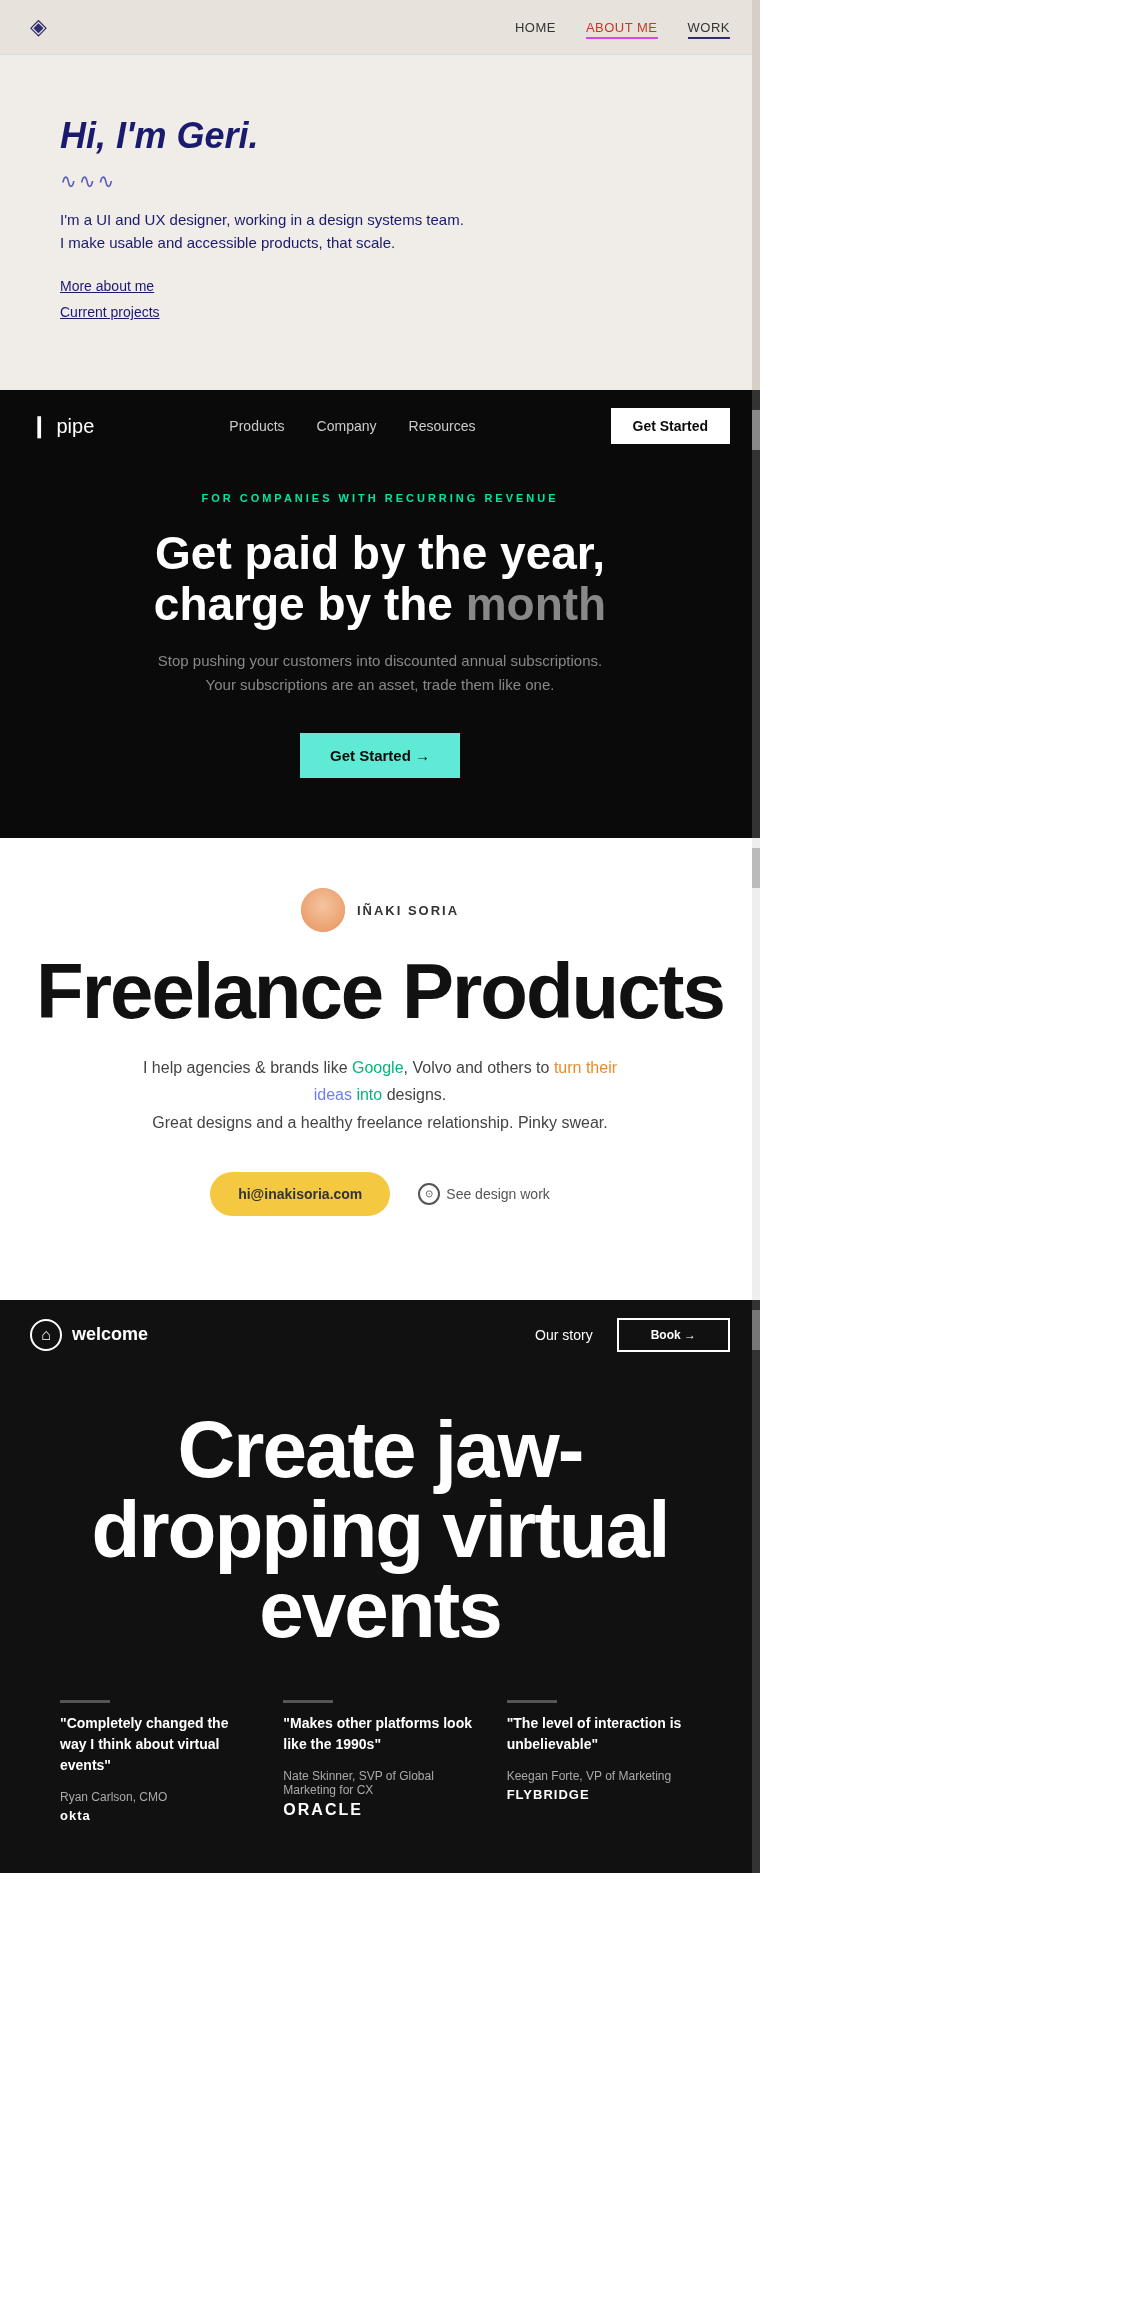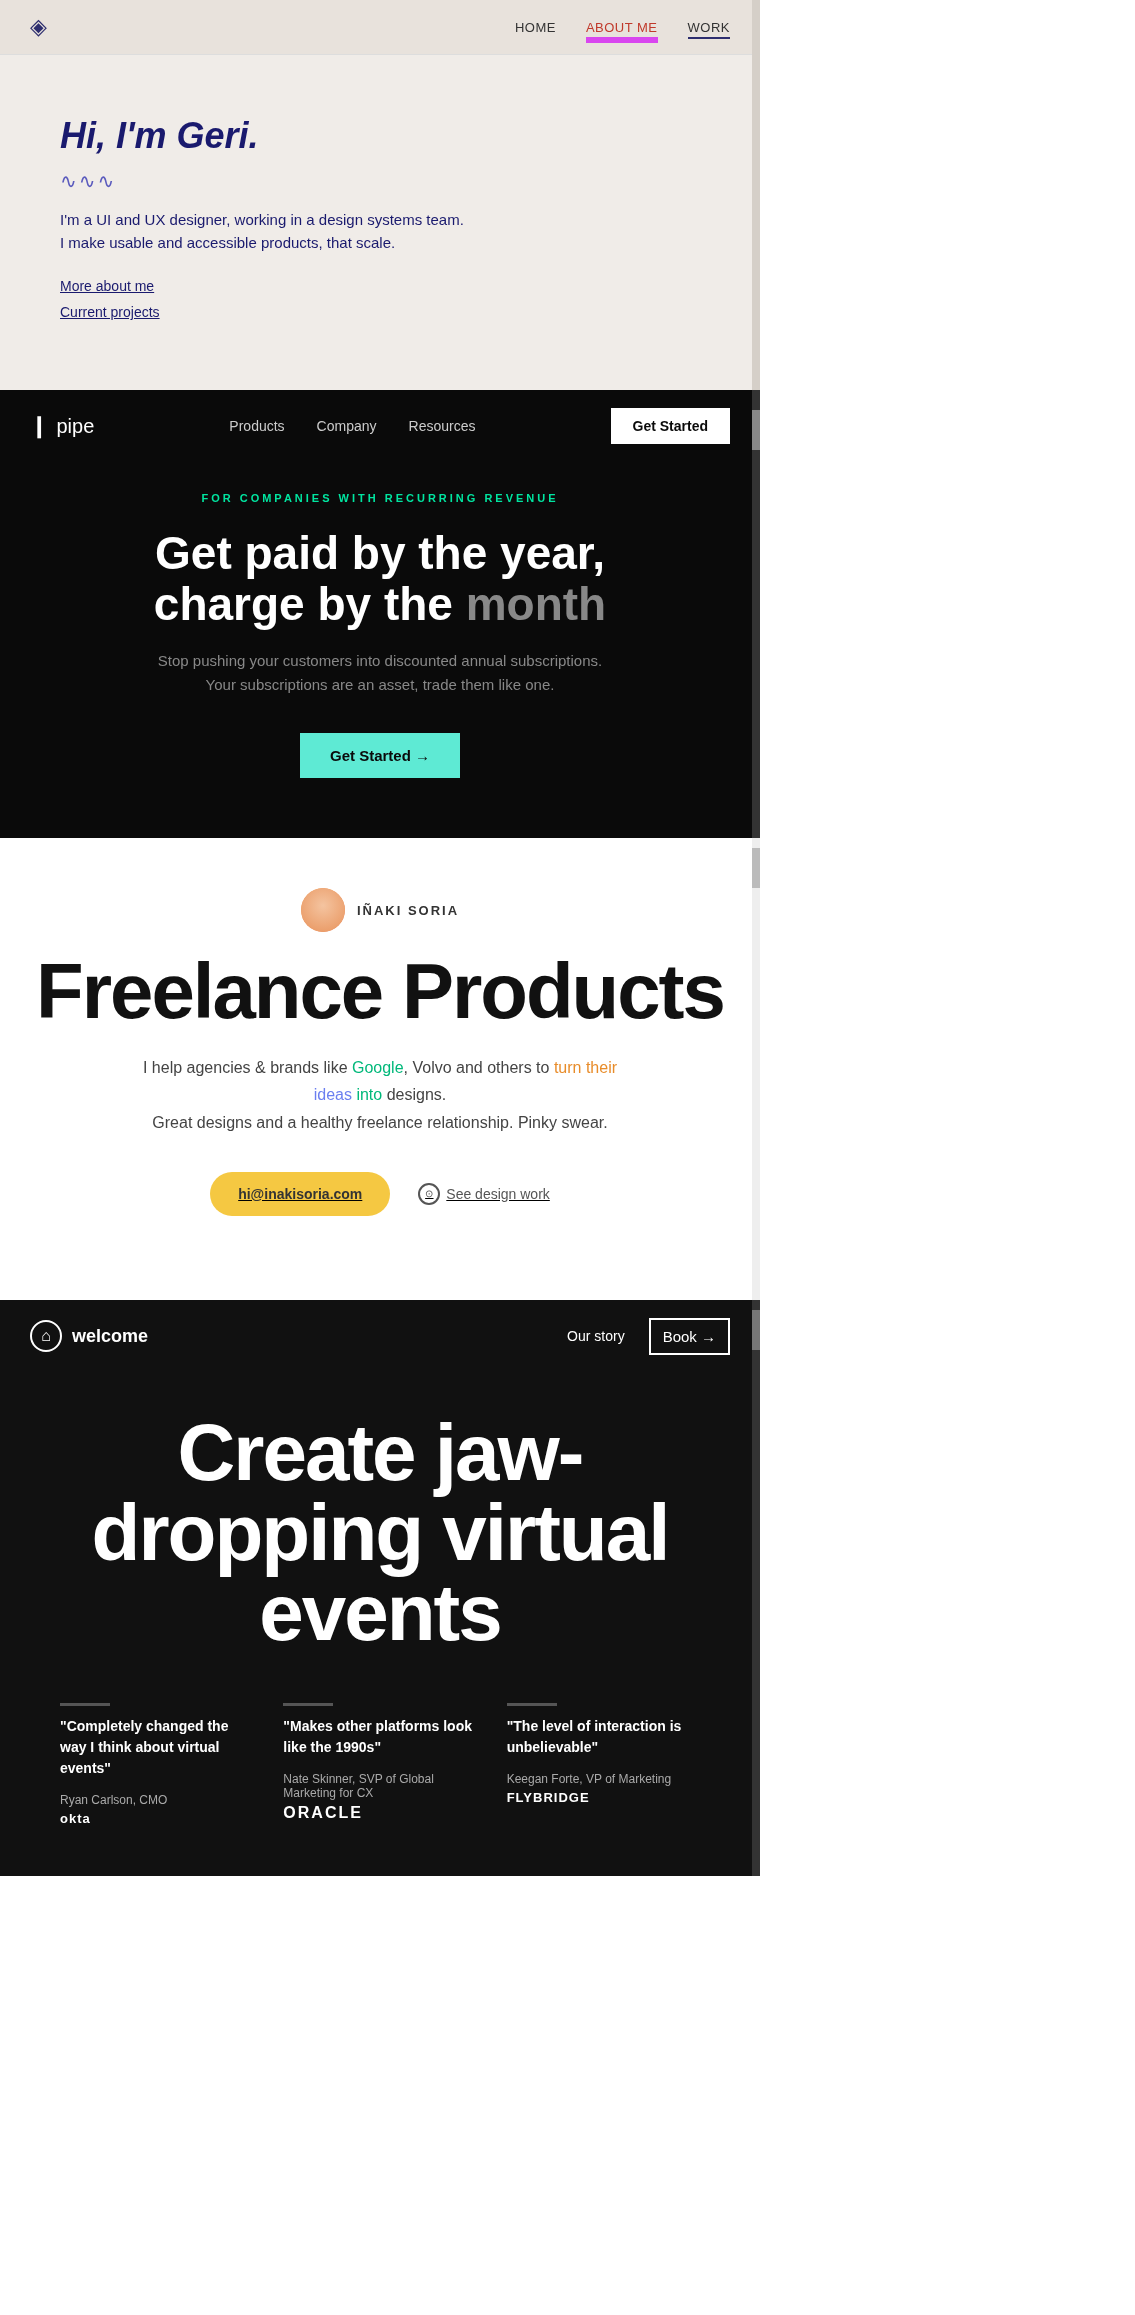--- a/index.html
+++ b/index.html
@@ -30,21 +30,21 @@
     }
     .nav1-links li a {
       text-decoration: none;
       color: #333;
       font-size: 13px;
       letter-spacing: 0.5px;
       font-weight: 500;
     }
     .nav1-links li a.active {
       color: #c0392b;
-      border-bottom: 6px solid #d946ef;
+      border-bottom: 2px solid #d946ef;
       padding-bottom: 2px;
     }
     .nav1-links li a.work-active {
       color: #333;
       border-bottom: 2px solid #2d2d6e;
       padding-bottom: 2px;
     }
     .scrollbar1 {
       position: absolute;
       right: 0;
@@ -259,21 +259,20 @@
       color: #6b7ff0;
     }
     .freelance-desc .colored3 {
       color: #e88c2a;
     }
     .contact-row {
       display: flex;
       align-items: center;
       justify-content: center;
       gap: 28px;
-      text-decoration: underline;
     }
     .email-btn {
       background: #f5c842;
       color: #333;
       border: none;
       padding: 14px 28px;
       border-radius: 30px;
       font-size: 14px;
       font-weight: 600;
       cursor: pointer;
@@ -334,23 +333,23 @@
       gap: 24px;
     }
     .nav4-story {
       color: white;
       font-size: 14px;
     }
     .nav4-book {
       border: 2px solid white;
       color: white;
       background: transparent;
-      padding: 8px 12px;
-      font-size: 15px;
-      font-weight: 400;
+      padding: 8px 32px;
+      font-size: 12px;
+      font-weight: 700;
       cursor: pointer;
       display: flex;
       align-items: center;
       gap: 8px;
     }
     .scrollbar4 {
       position: absolute;
       right: 0;
       top: 0;
       width: 8px;

